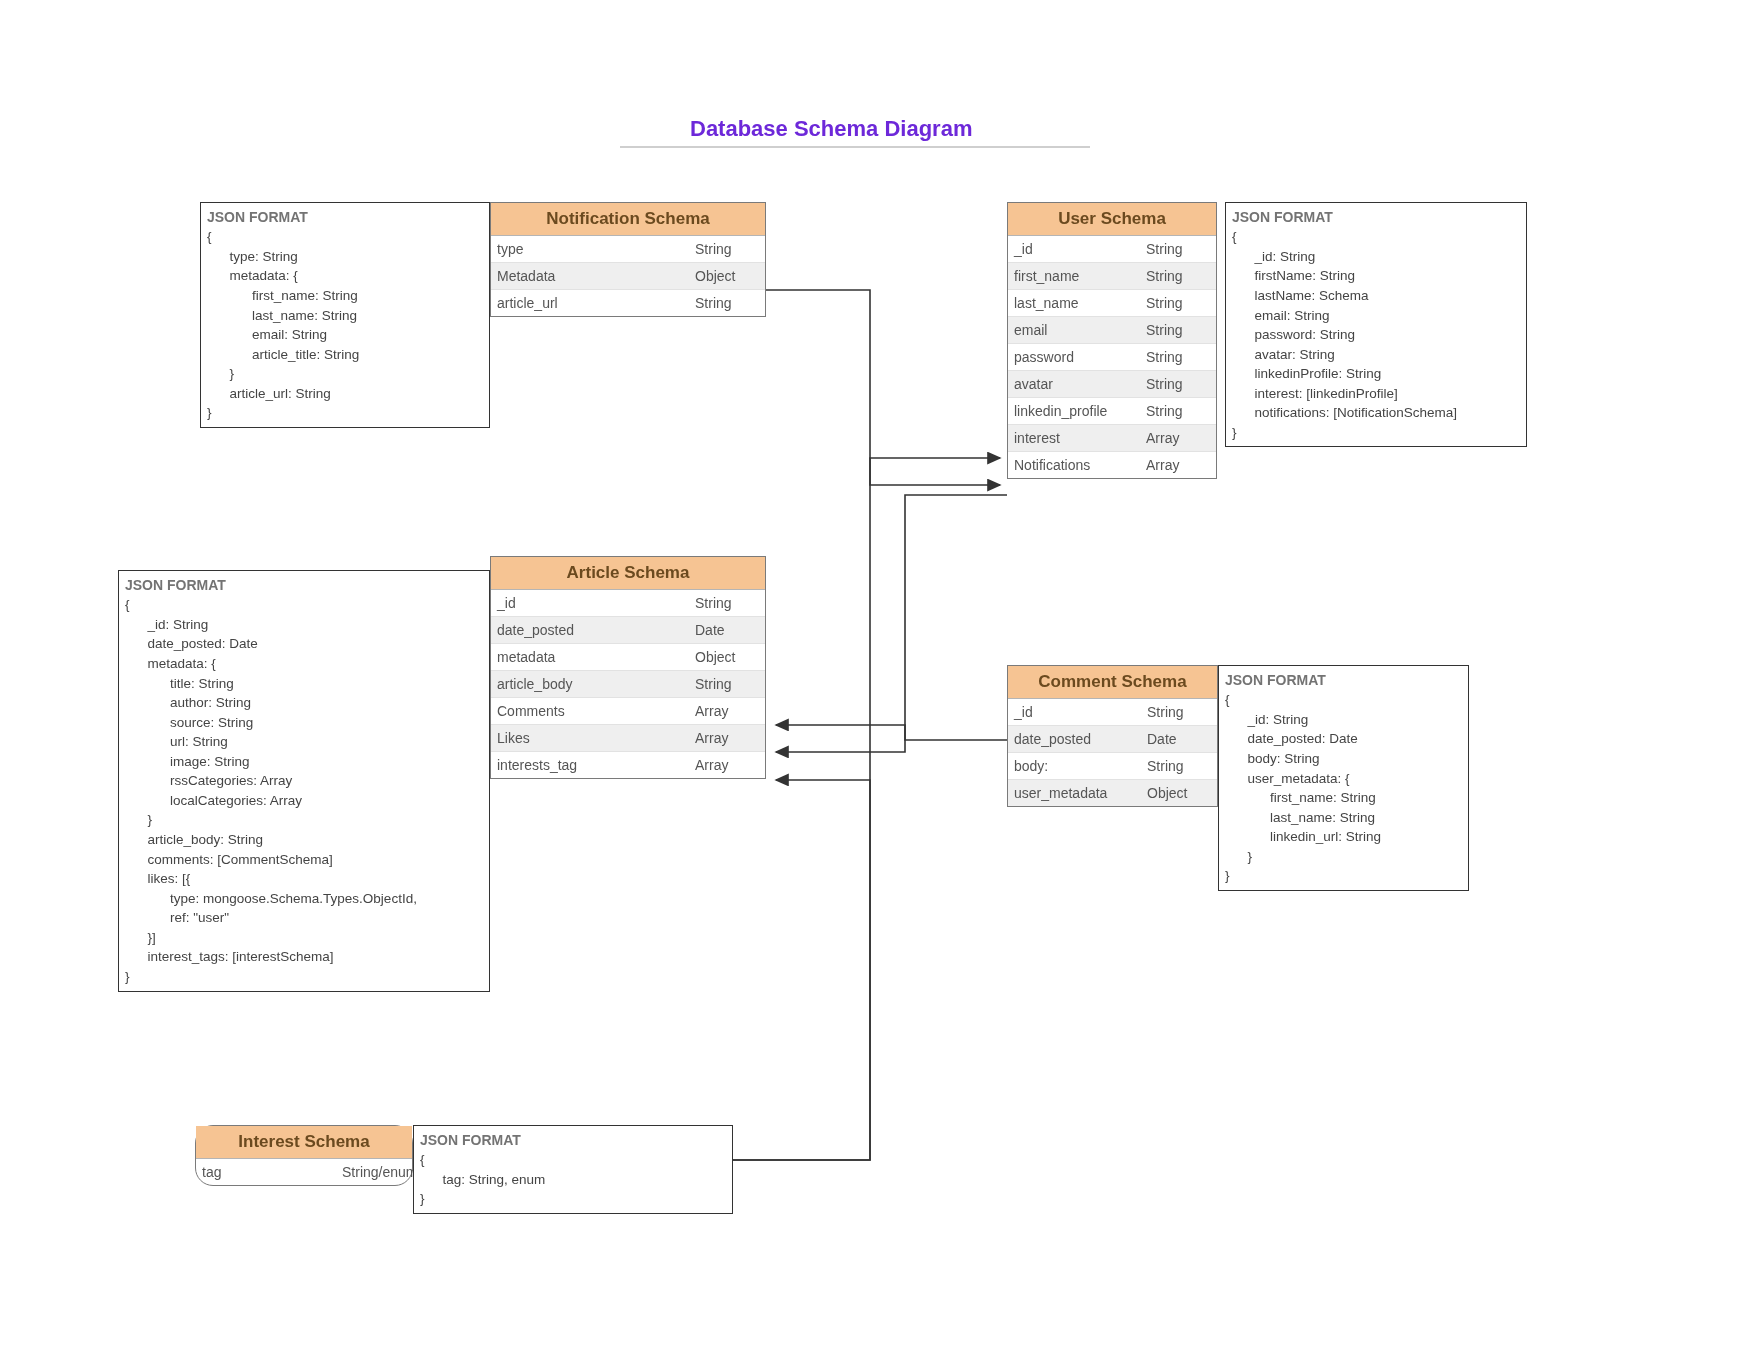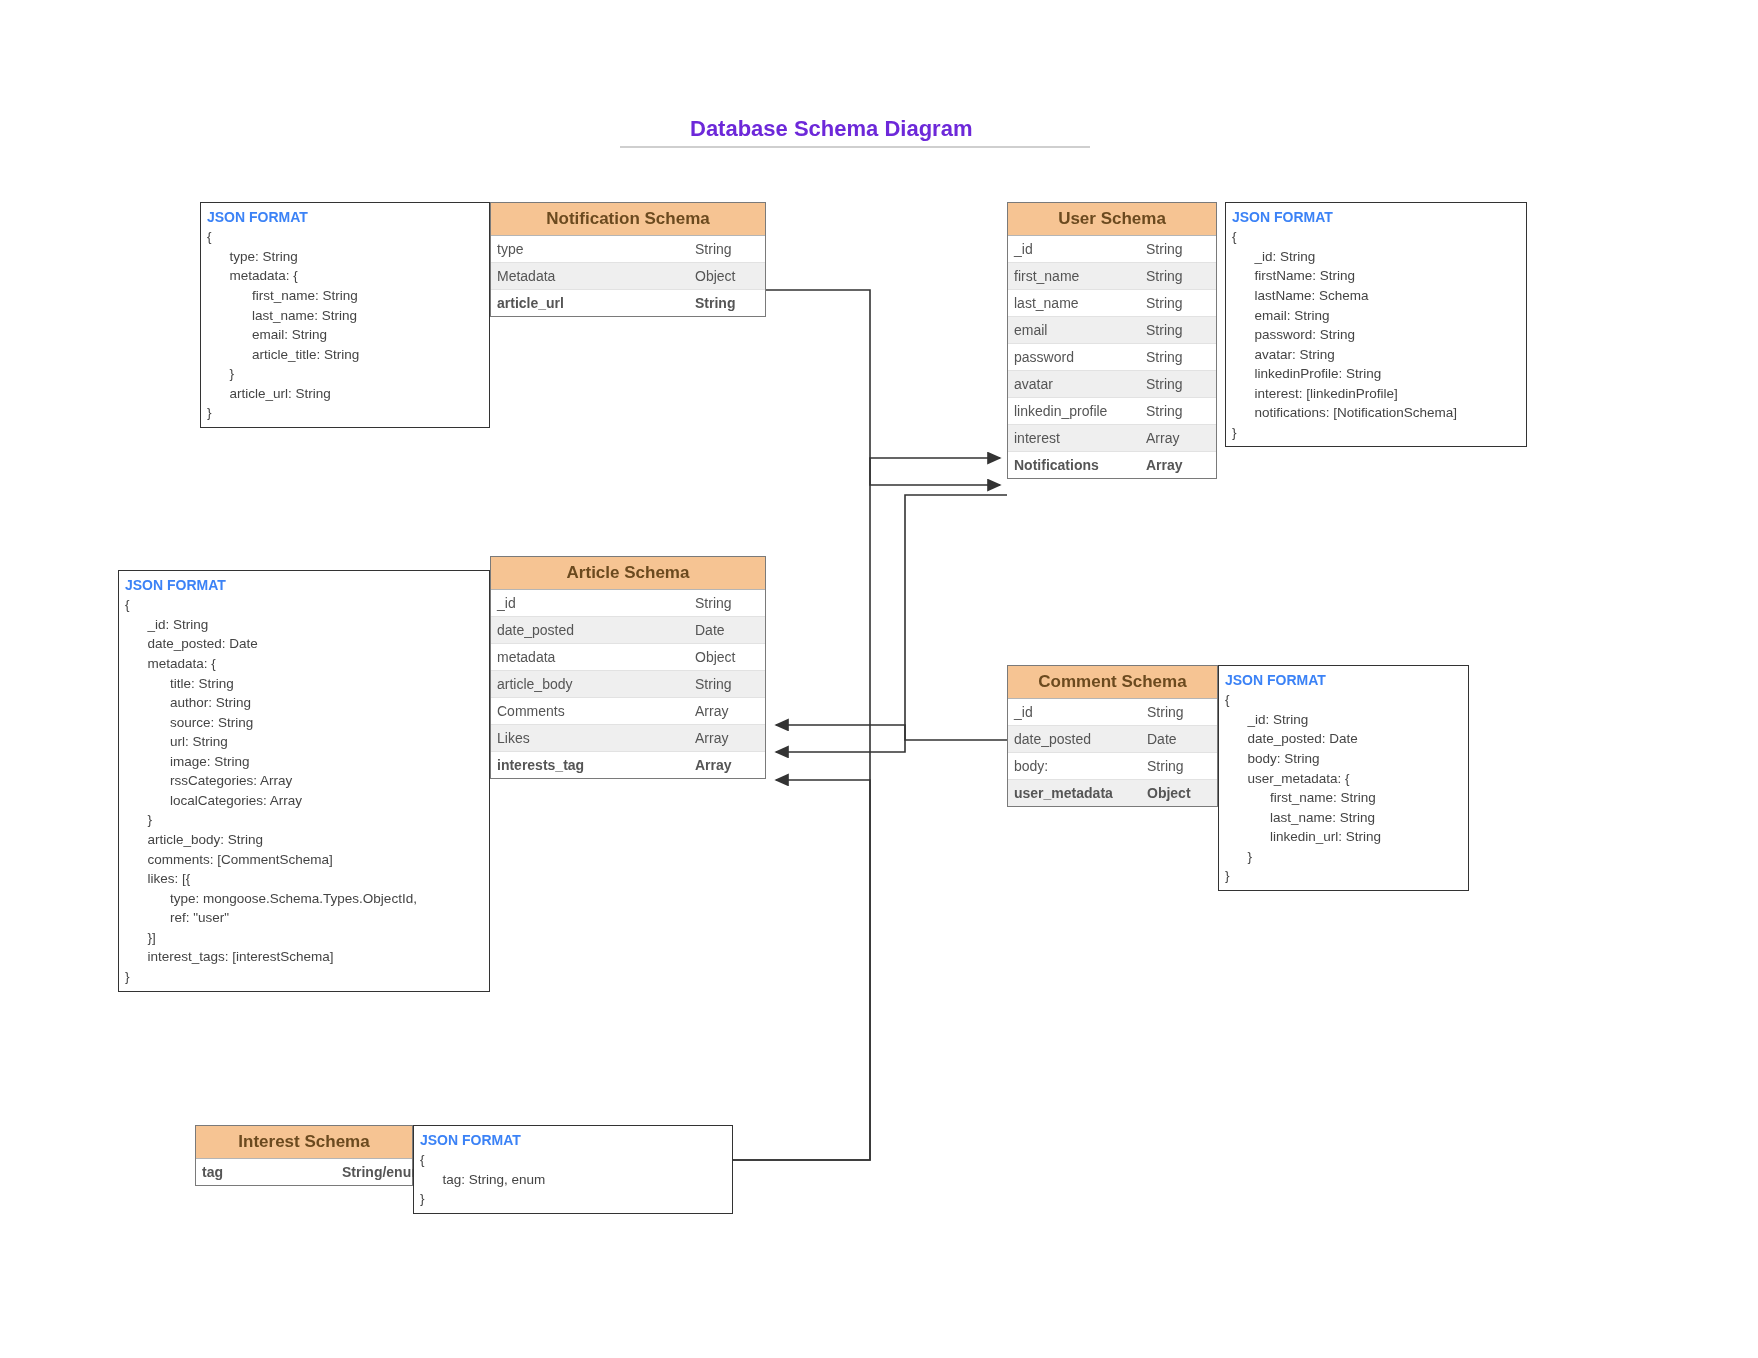--- a/index.html
+++ b/index.html
@@ -40,35 +40,35 @@
     padding: 6px 20px;
     font-size: 17px;
     border-bottom: 1px solid #b5b5b5;
   }
   .schema-row {
     display: flex;
     font-size: 14px;
     color: #555555;
     border-bottom: 1px solid #e2e2e2;
   }
-  .schema-row:last-child { border-bottom: none; font-weight: bold; }
+  .schema-row:last-child { border-bottom: none; }
   .schema-row.alt { background: #efefef; }
   .schema-cell-name { flex: 1; padding: 5px 6px; }
   .schema-cell-type { width: 78px; padding: 5px 8px; }
   .json-box {
     position: absolute;
     border: 1.5px solid #333;
     background: #fff;
     font-size: 13.5px;
     color: #444;
     padding: 4px 6px;
     line-height: 1.45;
   }
   .json-title {
-    color: #3b82f6;
+    color: #737373;
     font-weight: bold;
     font-size: 14px;
   }
   .json-line { white-space: pre; }
   svg.connectors {
     position: absolute;
     left: 0; top: 0;
     width: 1758px;
     height: 1358px;
     pointer-events: none;
@@ -266,21 +266,21 @@
         <div class="json-line">      body: String</div>
         <div class="json-line">      user_metadata: {</div>
         <div class="json-line">            first_name: String</div>
         <div class="json-line">            last_name: String</div>
         <div class="json-line">            linkedin_url: String</div>
         <div class="json-line">      }</div>
         <div class="json-line">}</div>
       </div>
   </div>
 
-  <div class="schema-table" style="left:195px; top:1125px; width:218px;">
+  <div class="schema-table" style="left:195px; top:1125px; width:218px;border-radius:18px;">
     <div class="schema-header">Interest Schema</div>
     <div>
         <div class="schema-row">
           <div class="schema-cell-name">tag</div>
           <div class="schema-cell-type">String/enum</div>
         </div>
       </div>
   </div>
 
   <div class="json-box" style="left:413px; top:1125px; width:320px;">

